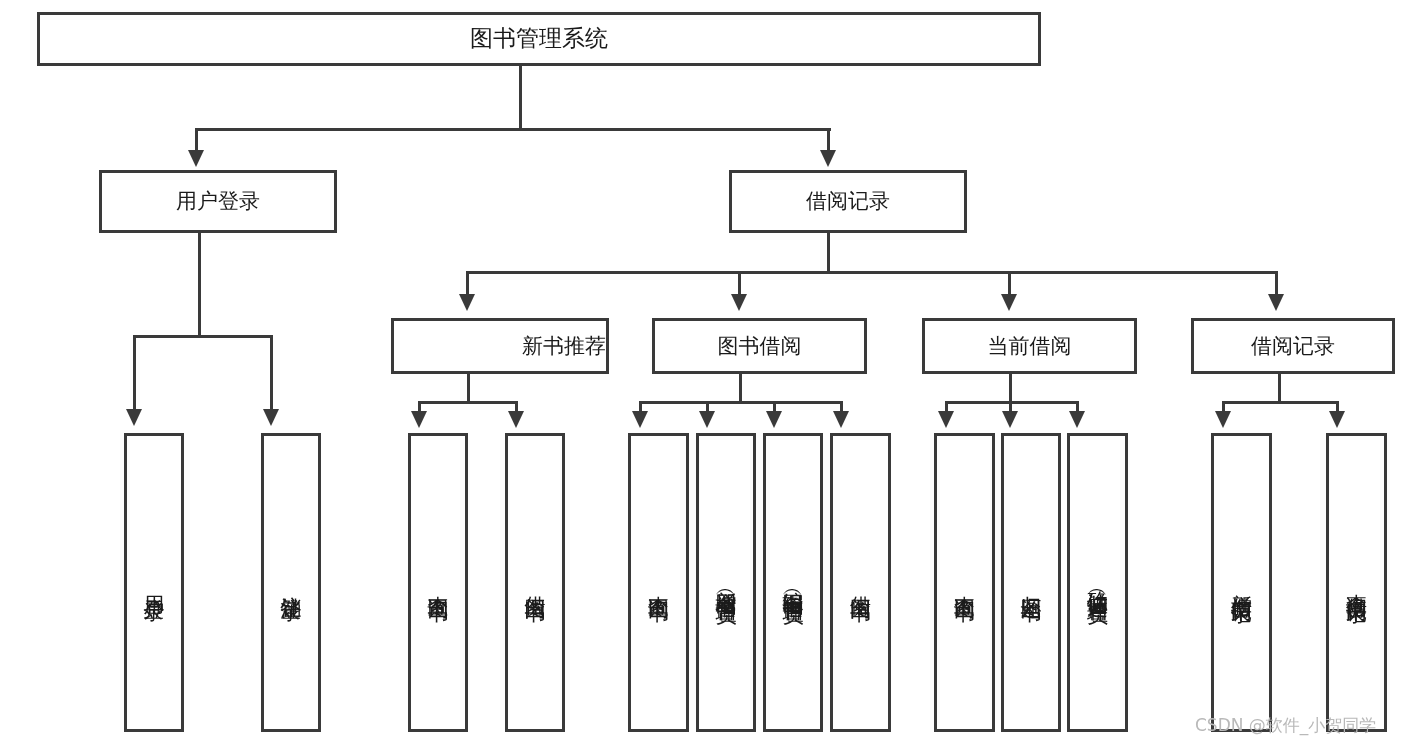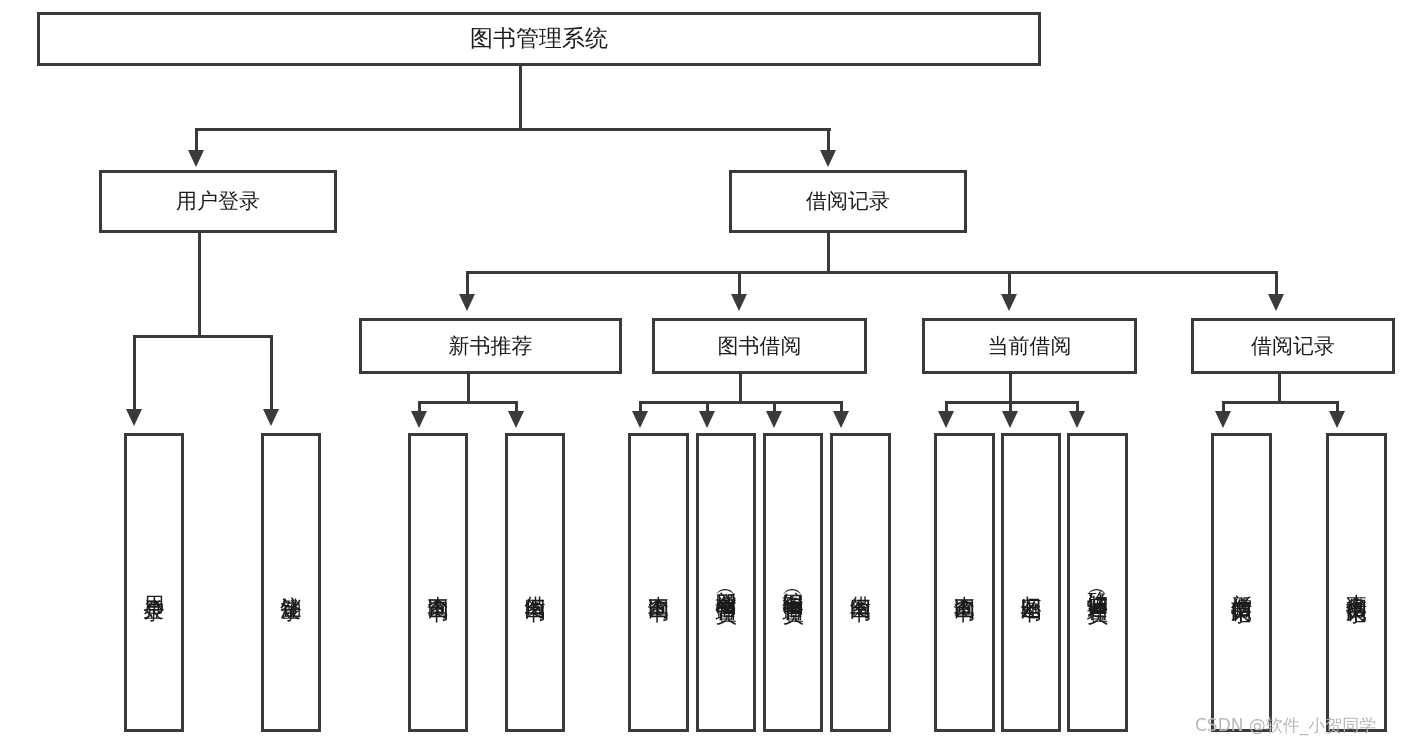--- a/index.html
+++ b/index.html
@@ -114,21 +114,21 @@
   <div class="hline" style="left:466px; top:271px; width:812px;"></div>
   <div class="vline" style="left:466px; top:271px; height:25px;"></div>
   <div class="arrow" style="left:459px; top:294px;"></div>
   <div class="vline" style="left:738px; top:271px; height:25px;"></div>
   <div class="arrow" style="left:731px; top:294px;"></div>
   <div class="vline" style="left:1008px; top:271px; height:25px;"></div>
   <div class="arrow" style="left:1001px; top:294px;"></div>
   <div class="vline" style="left:1275px; top:271px; height:25px;"></div>
   <div class="arrow" style="left:1268px; top:294px;"></div>
 
-  <div class="node lvl3" style="left:340px; top:318px; width:263px; height:56px;">
+  <div class="node lvl3" style="left:372px; top:318px; width:218px; height:56px;justify-content:flex-end;">
     <span>新书推荐</span>
   </div>
   <div class="node lvl3" style="left:903px; top:318px; width:215px; height:56px;">
     <span>当前借阅</span>
   </div>
   <div class="node lvl3" style="left:633px; top:318px; width:215px; height:56px;">
     <span>图书借阅</span>
   </div>
   <div class="node lvl3" style="left:1172px; top:318px; width:204px; height:56px;">
     <span>借阅记录</span>

